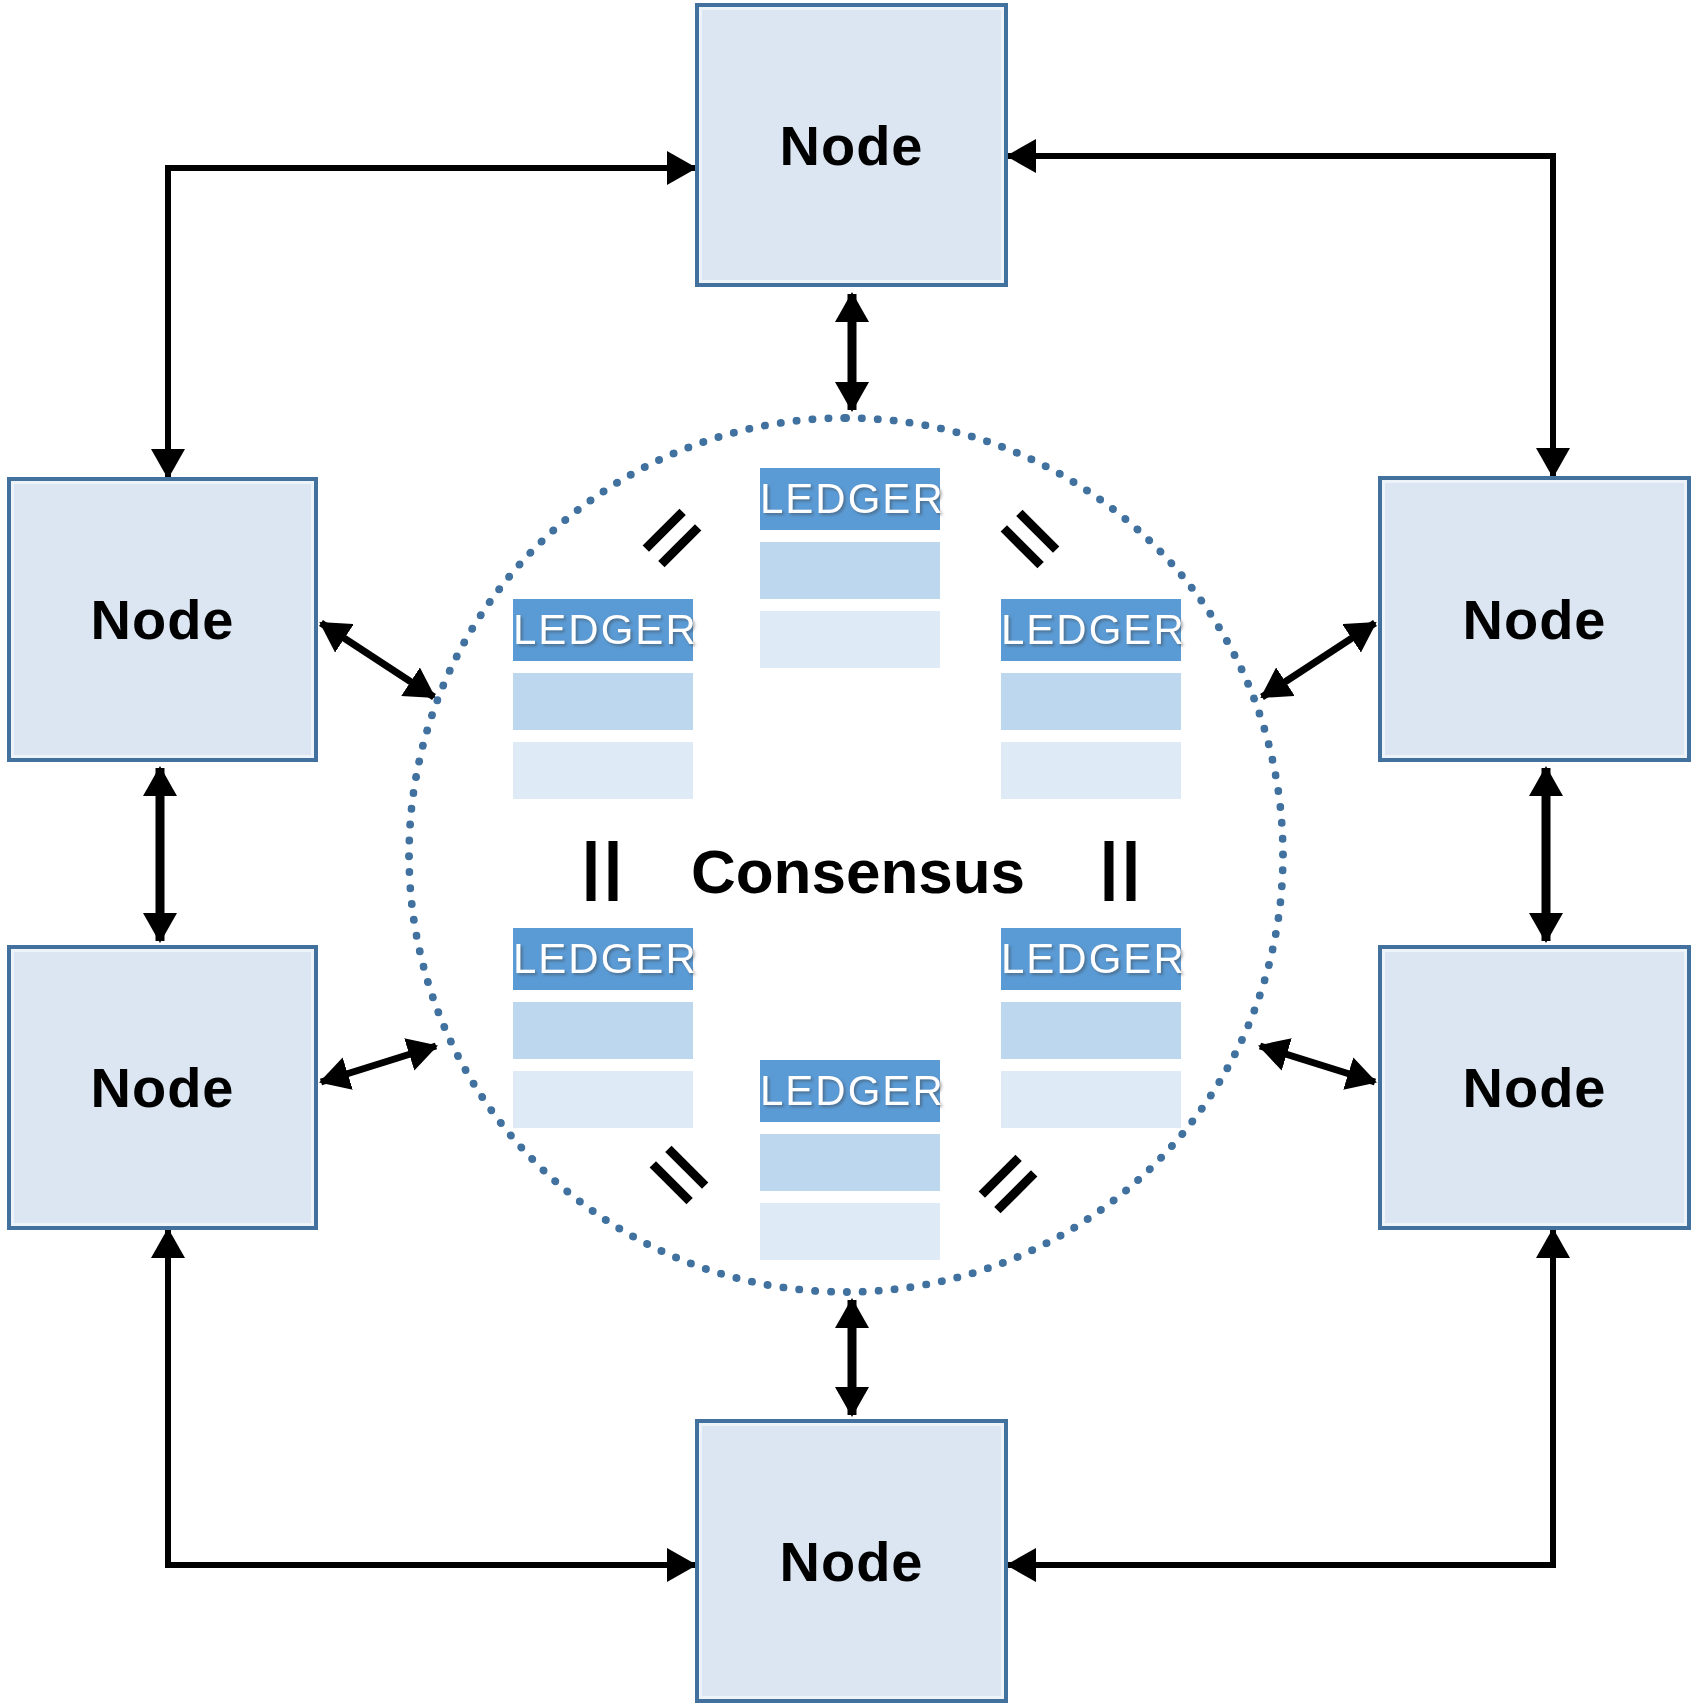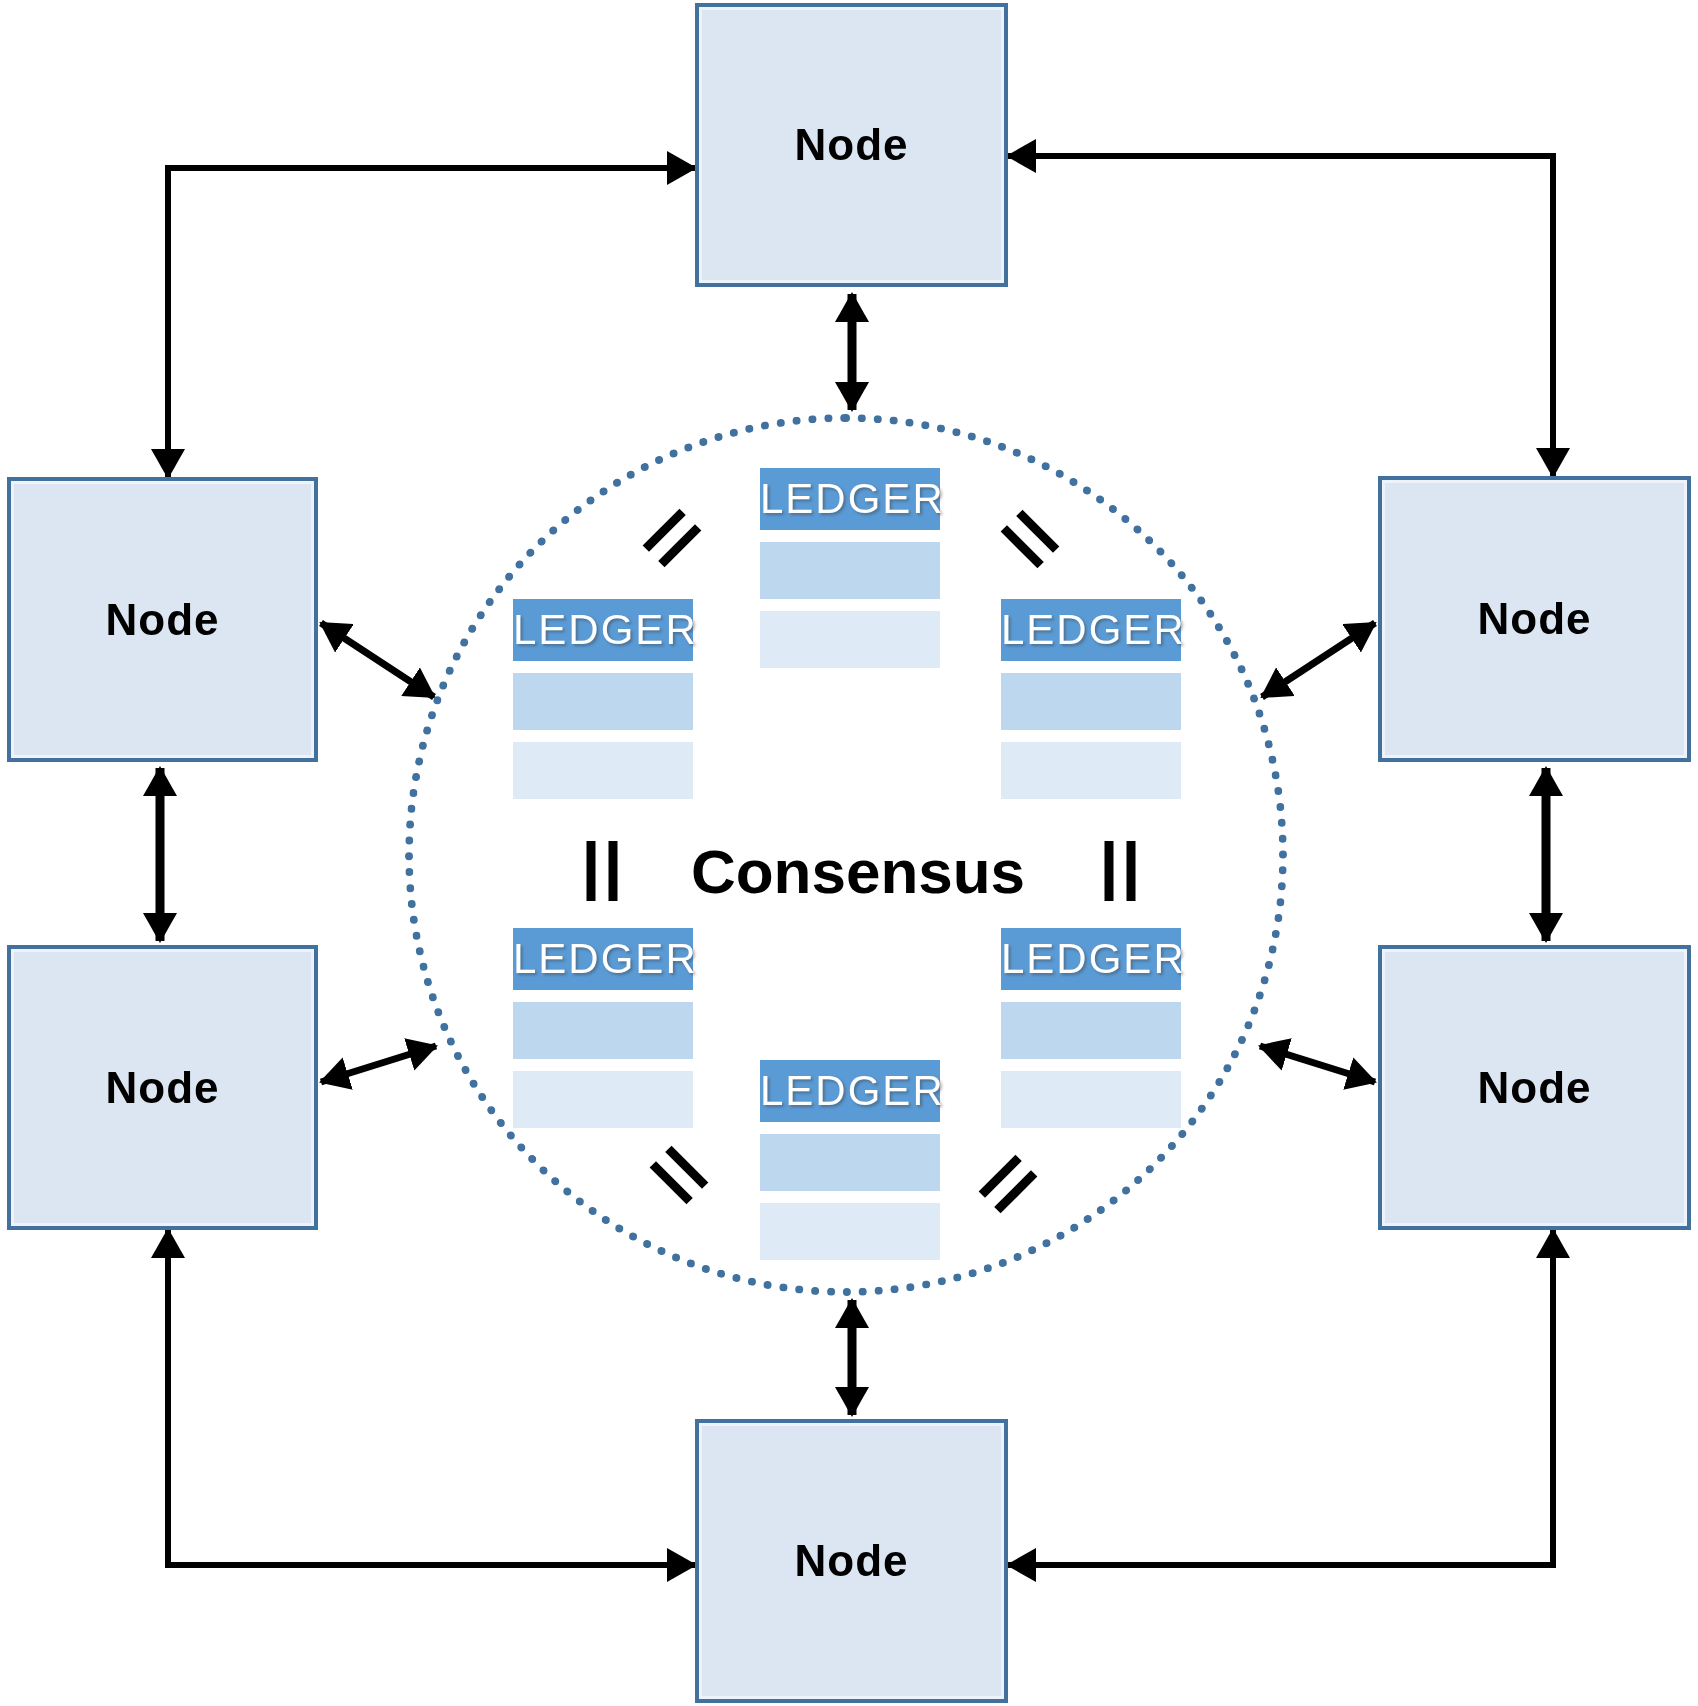--- a/index.html
+++ b/index.html
@@ -23,21 +23,21 @@
   }
   .node{
     position:absolute;
     background:var(--node-fill);
     border:4px solid var(--node-border);
     box-shadow:inset 0 0 0 3px rgba(255,255,255,0.5);
     display:flex;align-items:center;justify-content:center;
     box-sizing:border-box;
   }
   .node .label{
-    font-size:44px;font-weight:bold;color:var(--text);
+    font-size:56px;font-weight:bold;color:var(--text);
     letter-spacing:1px;
   }
   .consensus-circle{
     position:absolute;left:405px;top:414px;width:882px;height:882px;
     border:8px dotted var(--circle-dot);
     border-radius:50%;
     box-sizing:border-box;
   }
   .ledger{
     position:absolute;width:180px;

